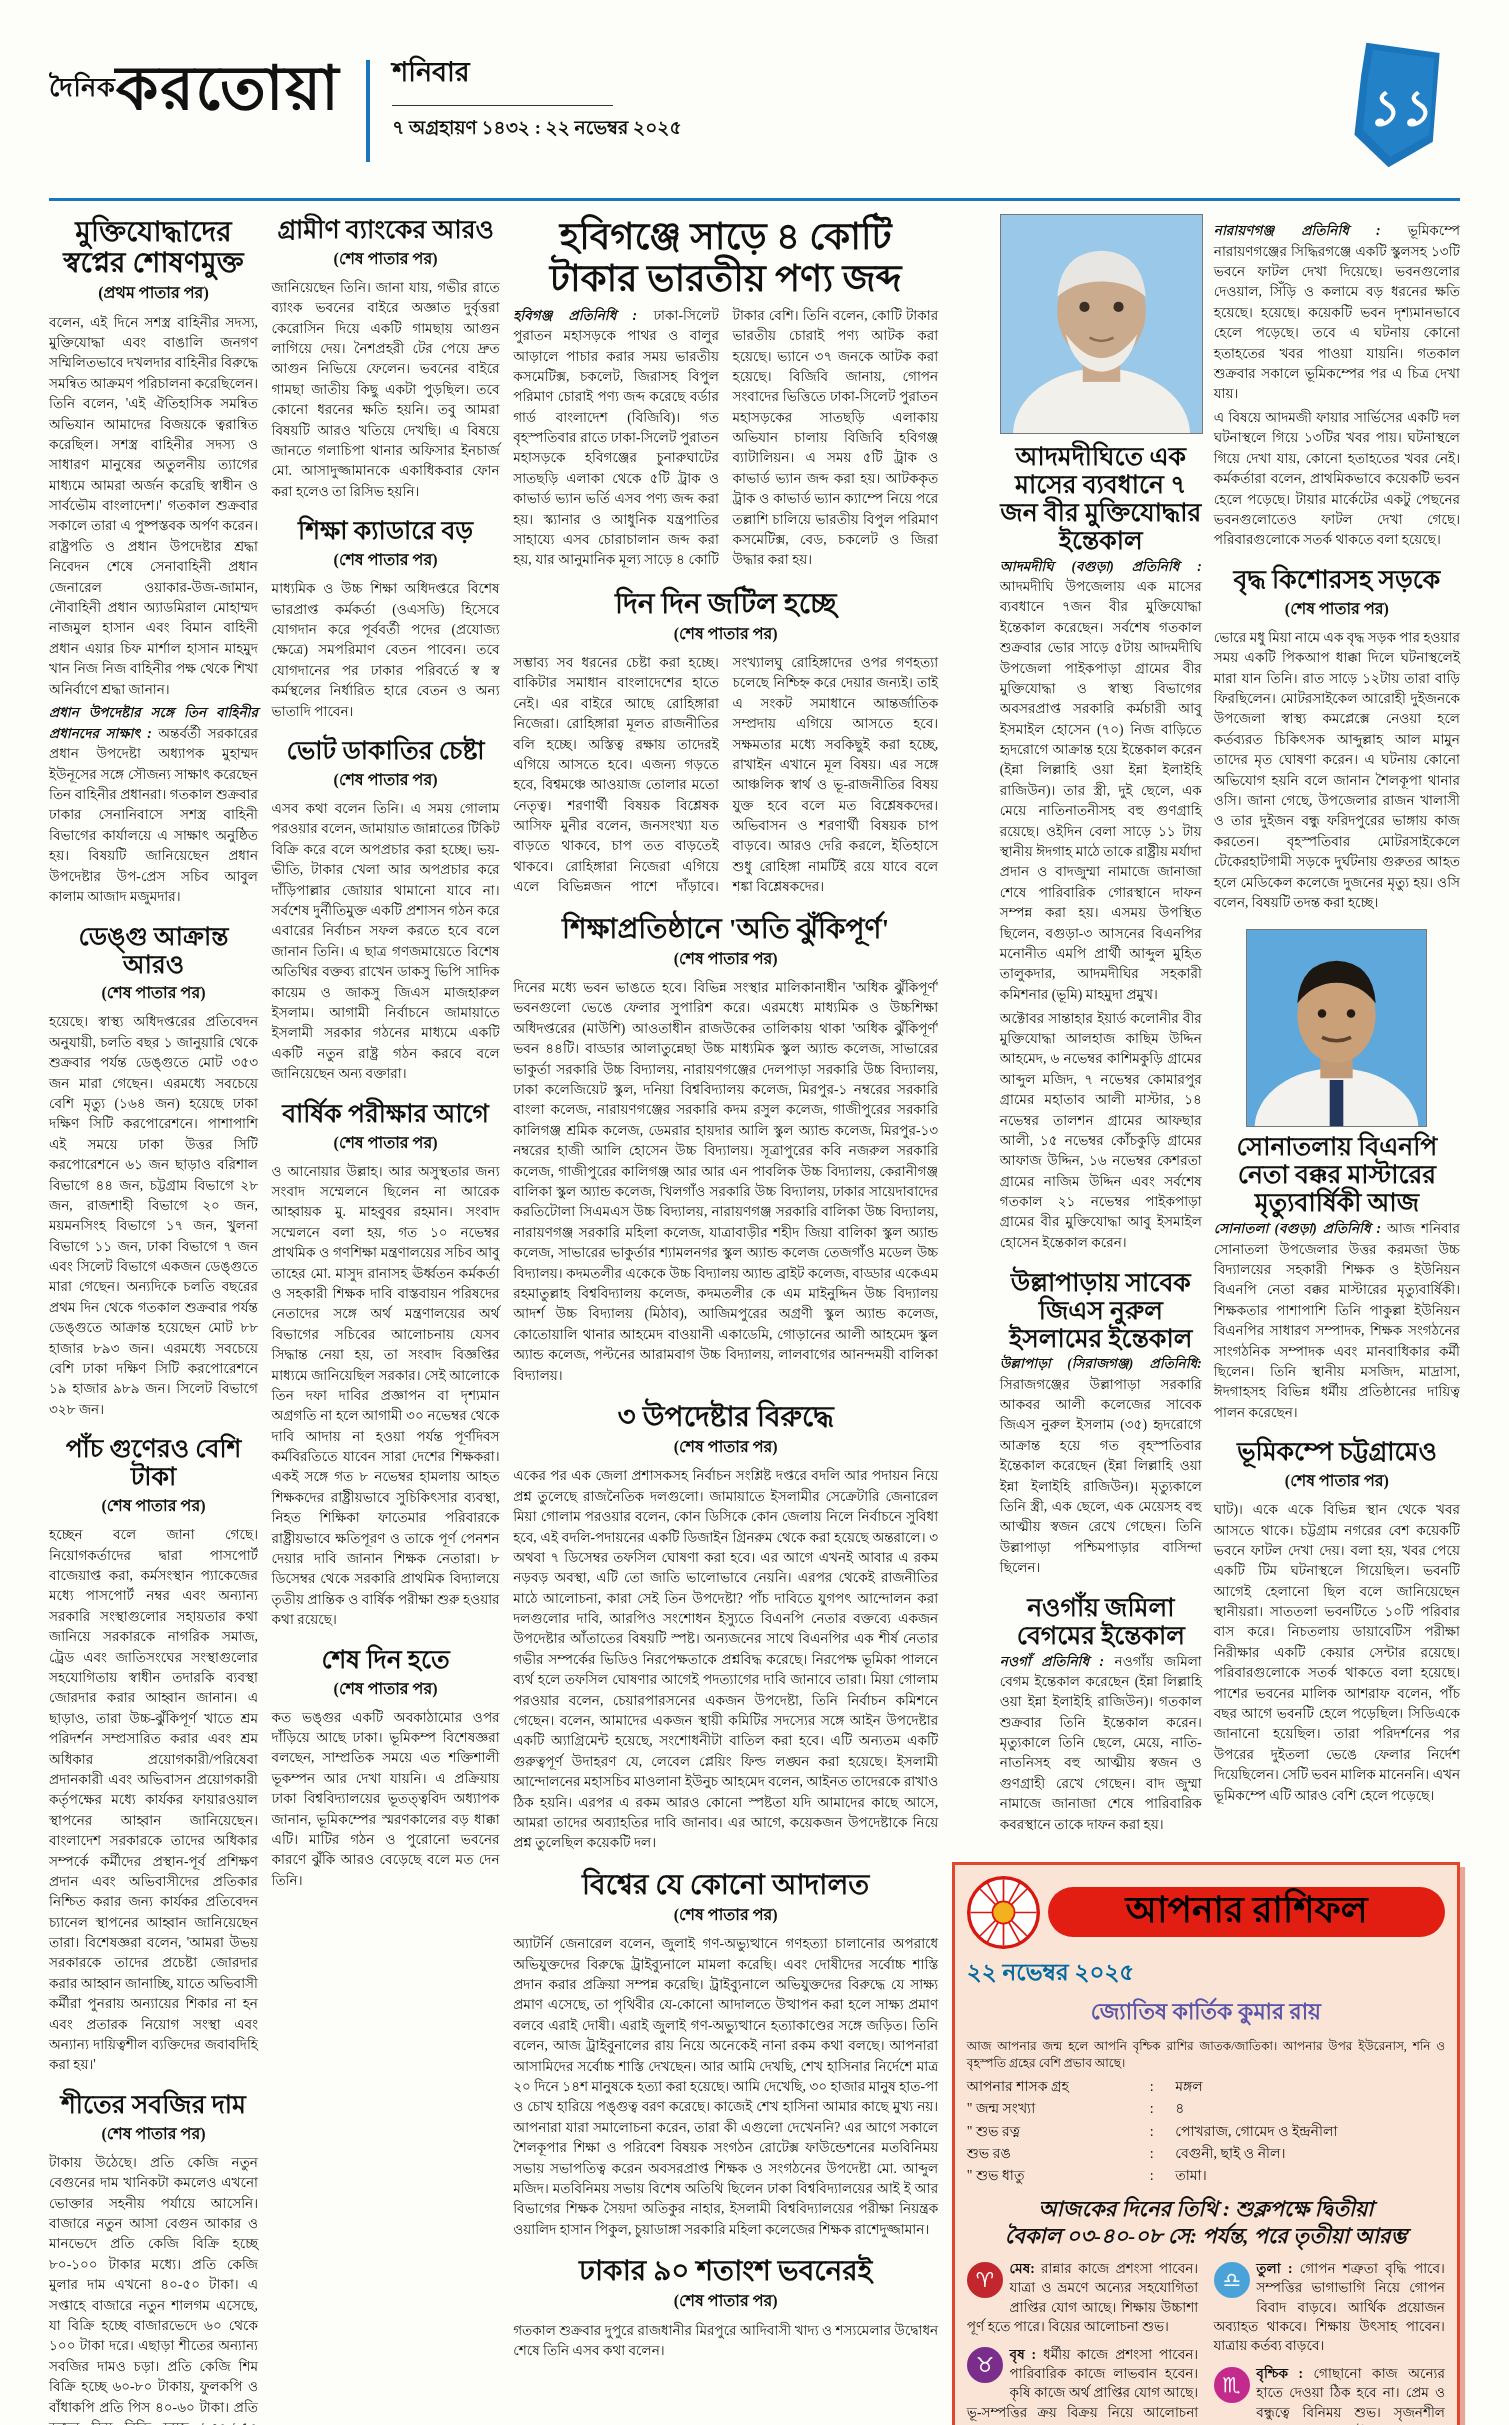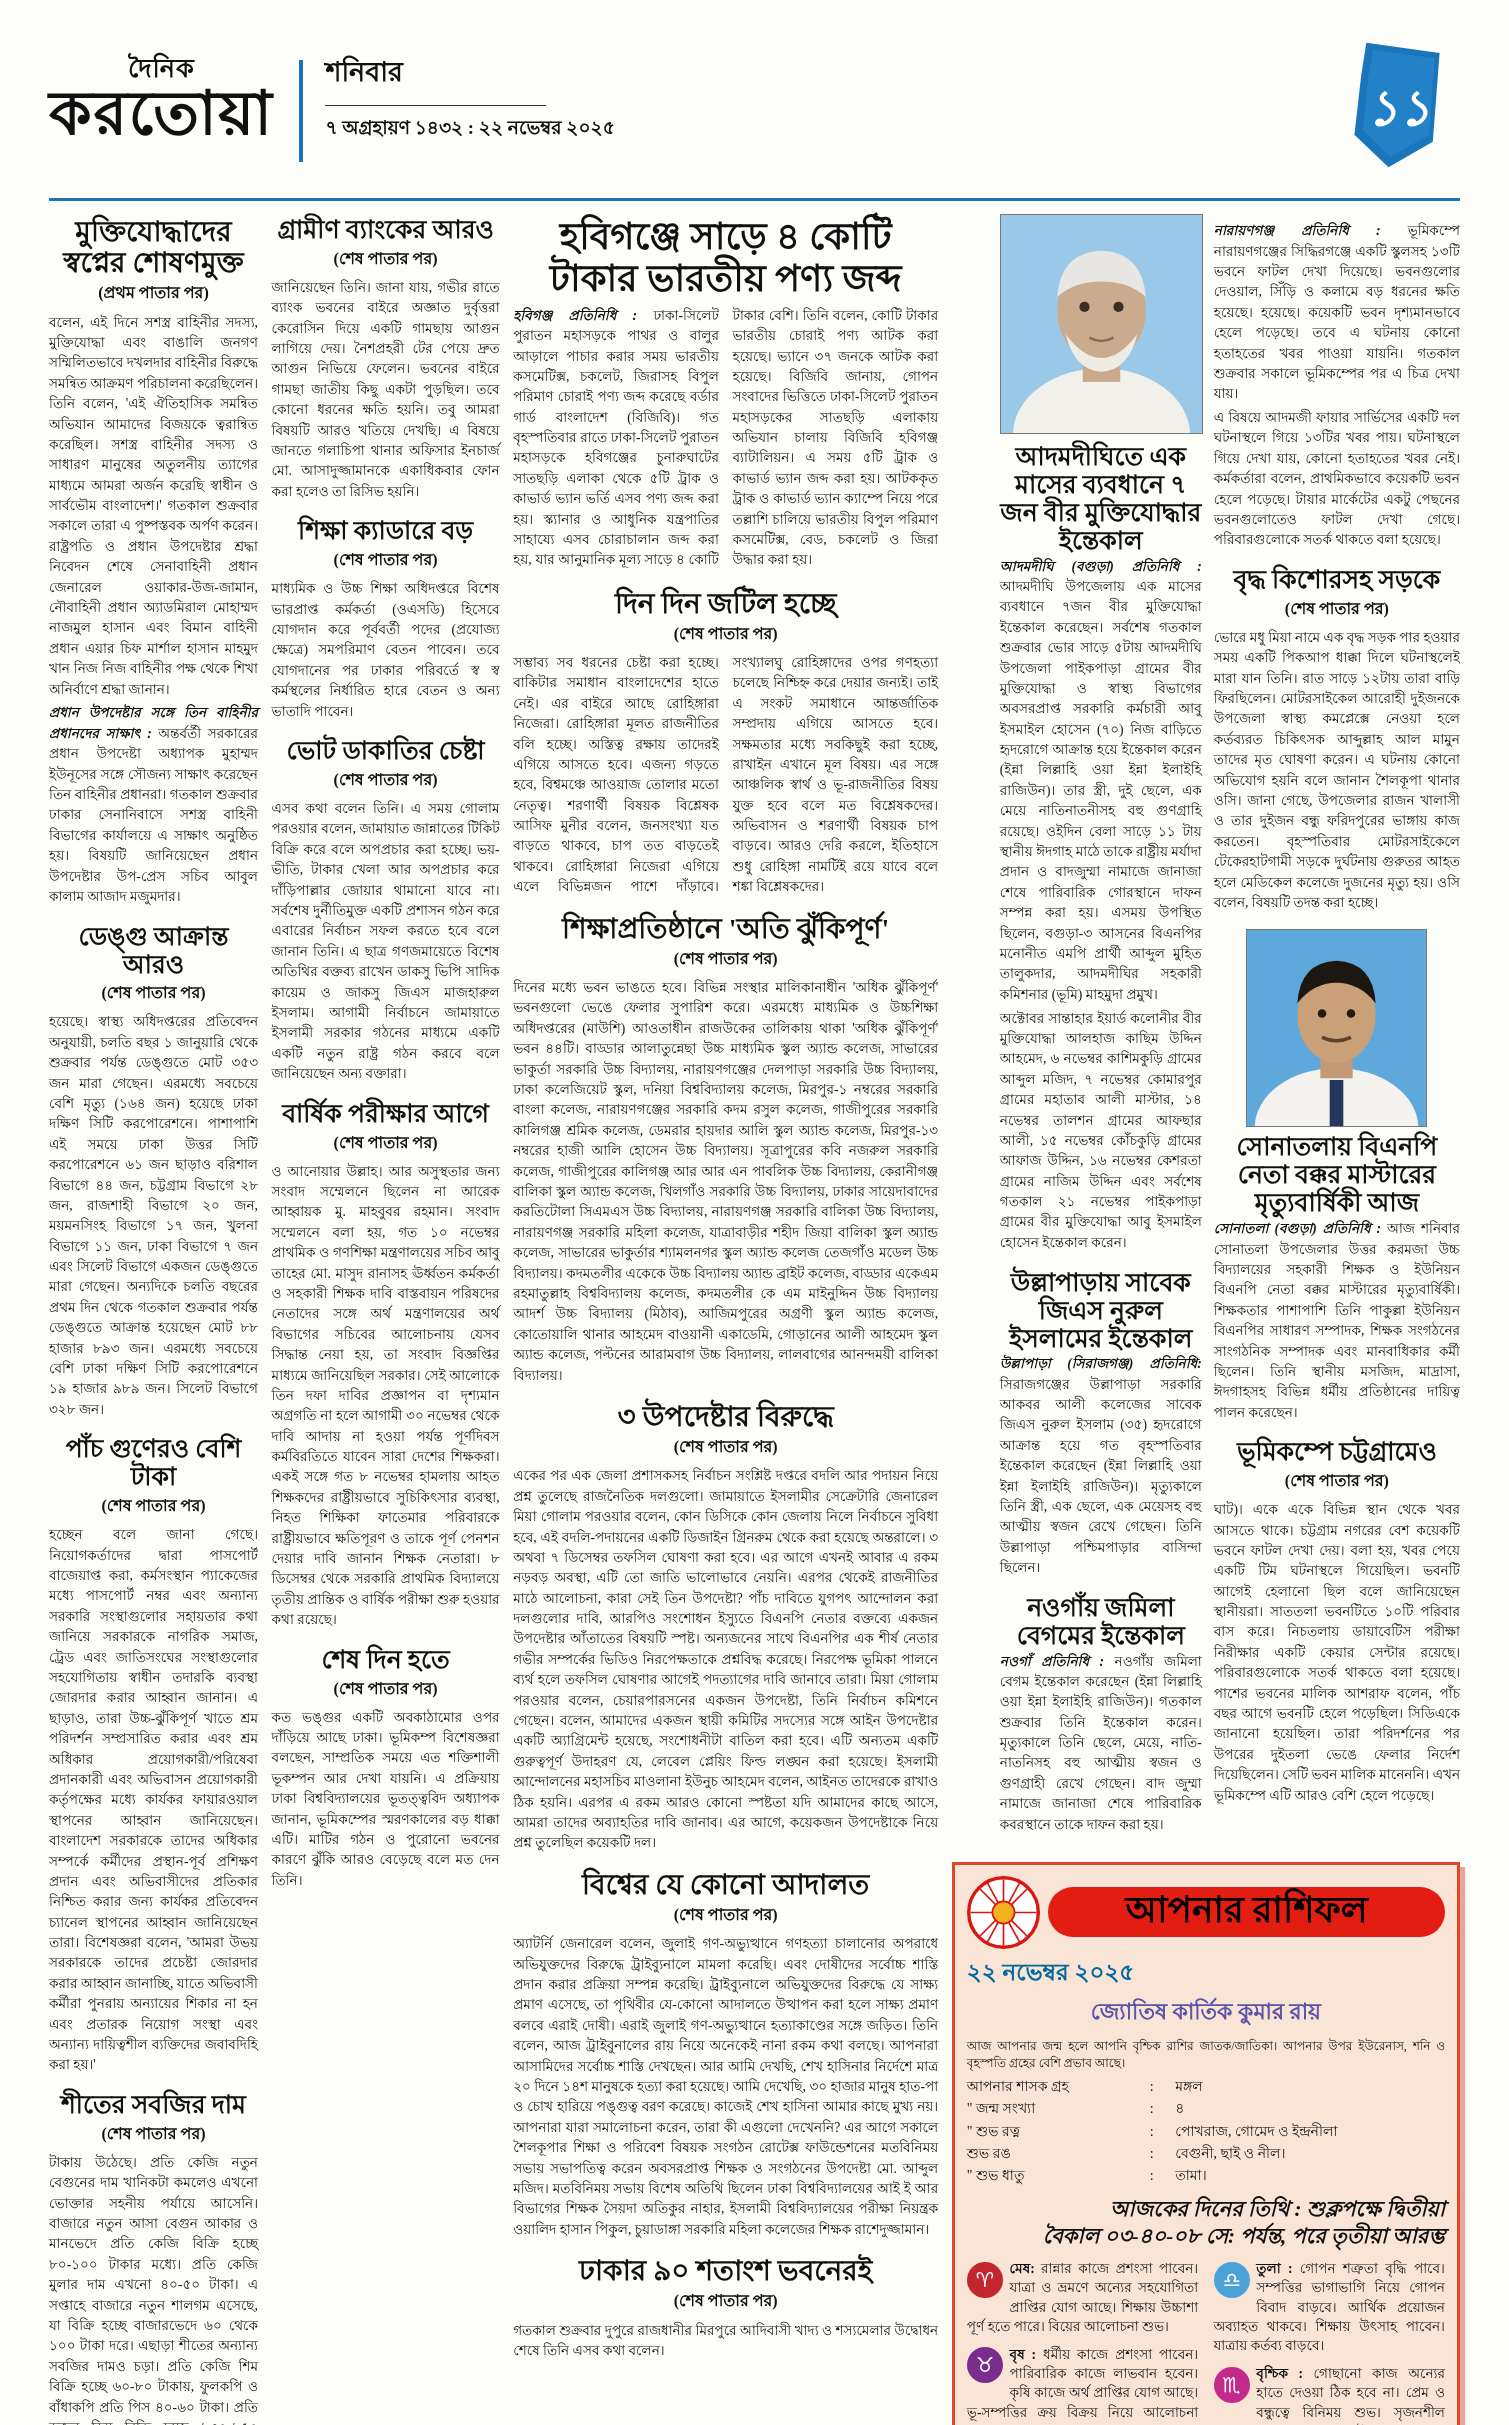--- a/index.html
+++ b/index.html
@@ -4,21 +4,21 @@
 <style>
   html,body{margin:0;padding:0;}
   body{
     width:1509px;height:2426px;overflow:hidden;position:relative;
     background:#fdfdfa;color:#111;
     font-family:"Liberation Serif","DejaVu Serif",serif;
   }
   .page{padding:51px 49px 0 49px;}
   
   .masthead{display:flex;align-items:flex-start;position:relative;height:140px;}
-  .brand{display:flex;flex-direction:column;align-items:center;line-height:1;margin-top:5.1px;}
+  .brand{display:flex;flex-direction:row;align-items:center;line-height:1;margin-top:5.1px;}
   .brand-top{font-weight:bold;font-size:25.5px;letter-spacing:0.9px;}
   .brand-main{font-weight:bold;font-size:61px;margin-top:1.7px;letter-spacing:1.7px;}
   .m-divider{width:4.3px;background:#1b75bb;height:102px;margin:8.5px 22px 0 25.5px;}
   .m-meta{}
   .m-day{font-weight:bold;font-size:27px;}
   .m-sep{width:221px;border-top:1.7px solid #333;margin:8.5px 0 8.5px 0;}
   .m-date{font-size:18.7px;font-weight:bold;}
   .pagebadge{position:absolute;right:17px;top:-10.2px;width:92px;height:128px;}
   .rule-blue{border-top:3.4px solid #1b75bb;margin-top:6.8px;margin-bottom:13.6px;}
   
@@ -47,21 +47,21 @@
   .horo-head{display:flex;align-items:center;margin-bottom:5.1px;}
   .wheel{flex:none;margin-right:8.5px;}
   .horo-title{flex:1;background:#e21d12;color:#000000;font-weight:bold;font-size:36px;text-align:center;border-radius:29px;padding:5.1px 0 8.5px 0;line-height:1;}
   .horo-date{color:#0369a1;font-weight:bold;font-size:23px;text-align:left;margin:5.1px 0 1.7px 0;}
   .horo-astro{color:#5a55a8;font-weight:bold;font-size:22px;text-align:center;margin-bottom:6.8px;}
   .horo-intro{font-size:12px;line-height:1.45;text-align:justify;margin-bottom:3px;}
   .kv{font-size:14px;line-height:1.6;margin-bottom:8.5px;font-family:Liberation Serif, serif;}
   .kv .row{display:flex;}
   .kv .k{width:183px;}
   .kv .c{width:25.5px;}
-  .tithi{font-weight:bold;font-style:italic;font-size:21px;text-align:right;line-height:1.25;margin-bottom:10.2px;}
+  .tithi{font-weight:bold;font-style:italic;font-size:21px;text-align:center;line-height:1.25;margin-bottom:10.2px;}
   .zgrid{column-count:2;column-gap:15.3px;}
   .zitem{break-inside:avoid;margin-bottom:8.5px;font-size:13.6px;line-height:1.42;text-align:justify;}
   .zicon{float:left;width:36px;height:36px;border-radius:50%;color:#fff;font-size:20.4px;line-height:36px;text-align:center;margin:2.6px 6.8px 1.7px 0;font-family:"DejaVu Sans",sans-serif;}
   .zname{font-weight:bold;}
 </style>
 </head>
 <body>
 
 <div class="page">
 

